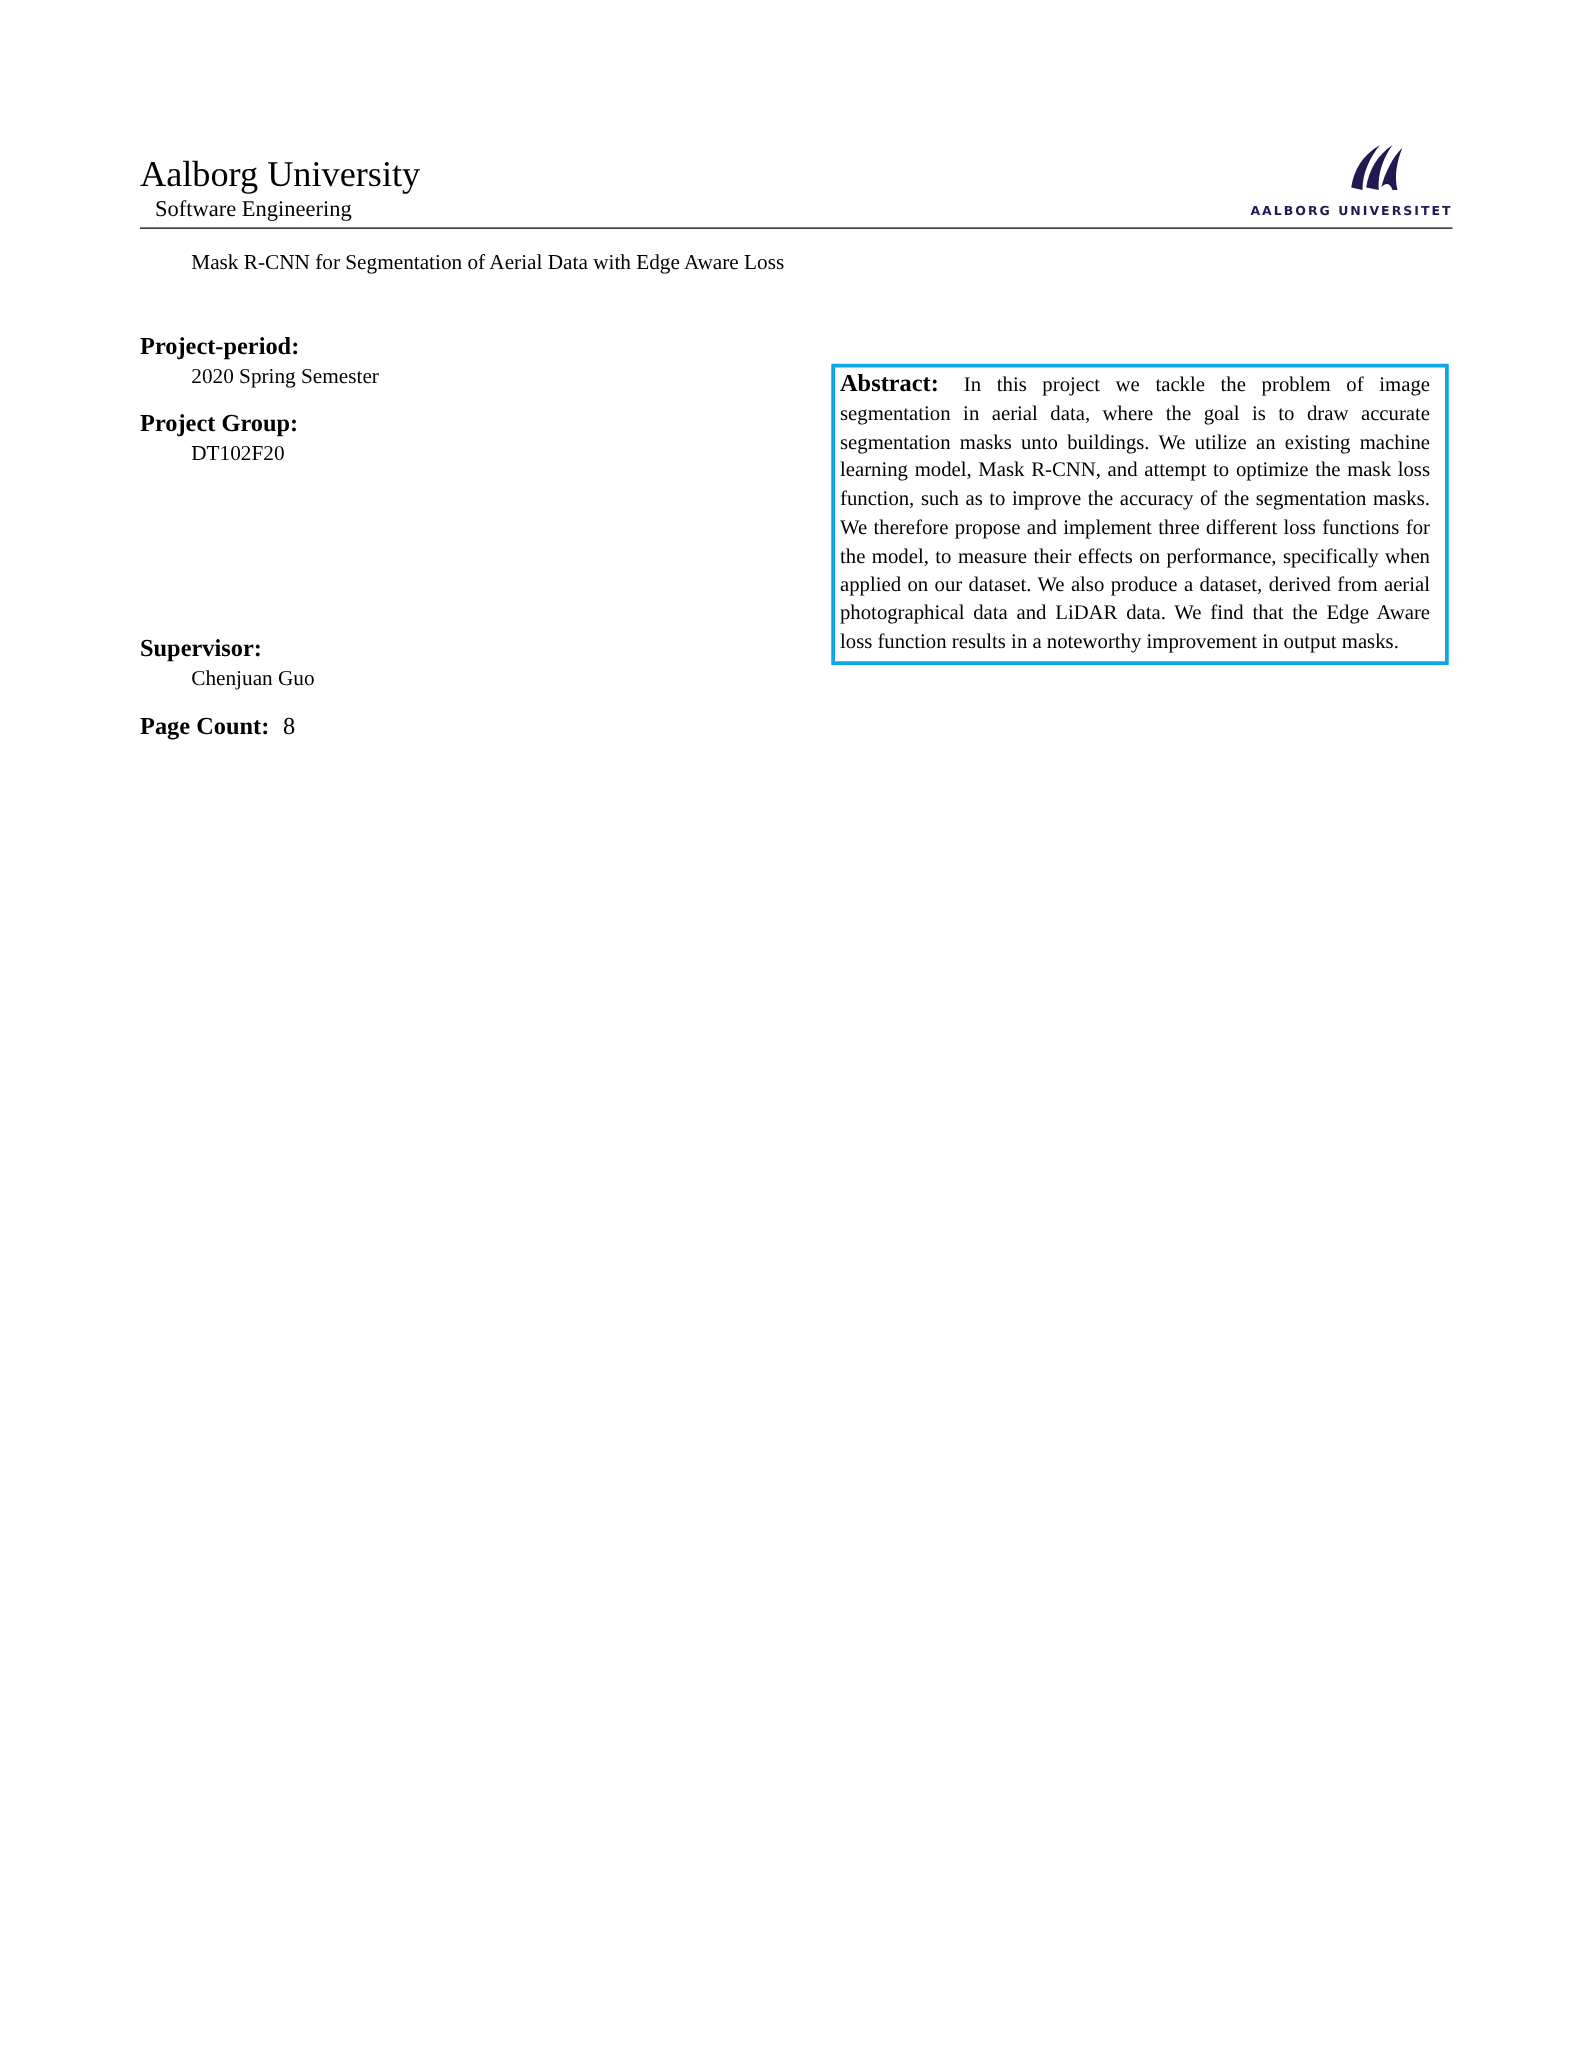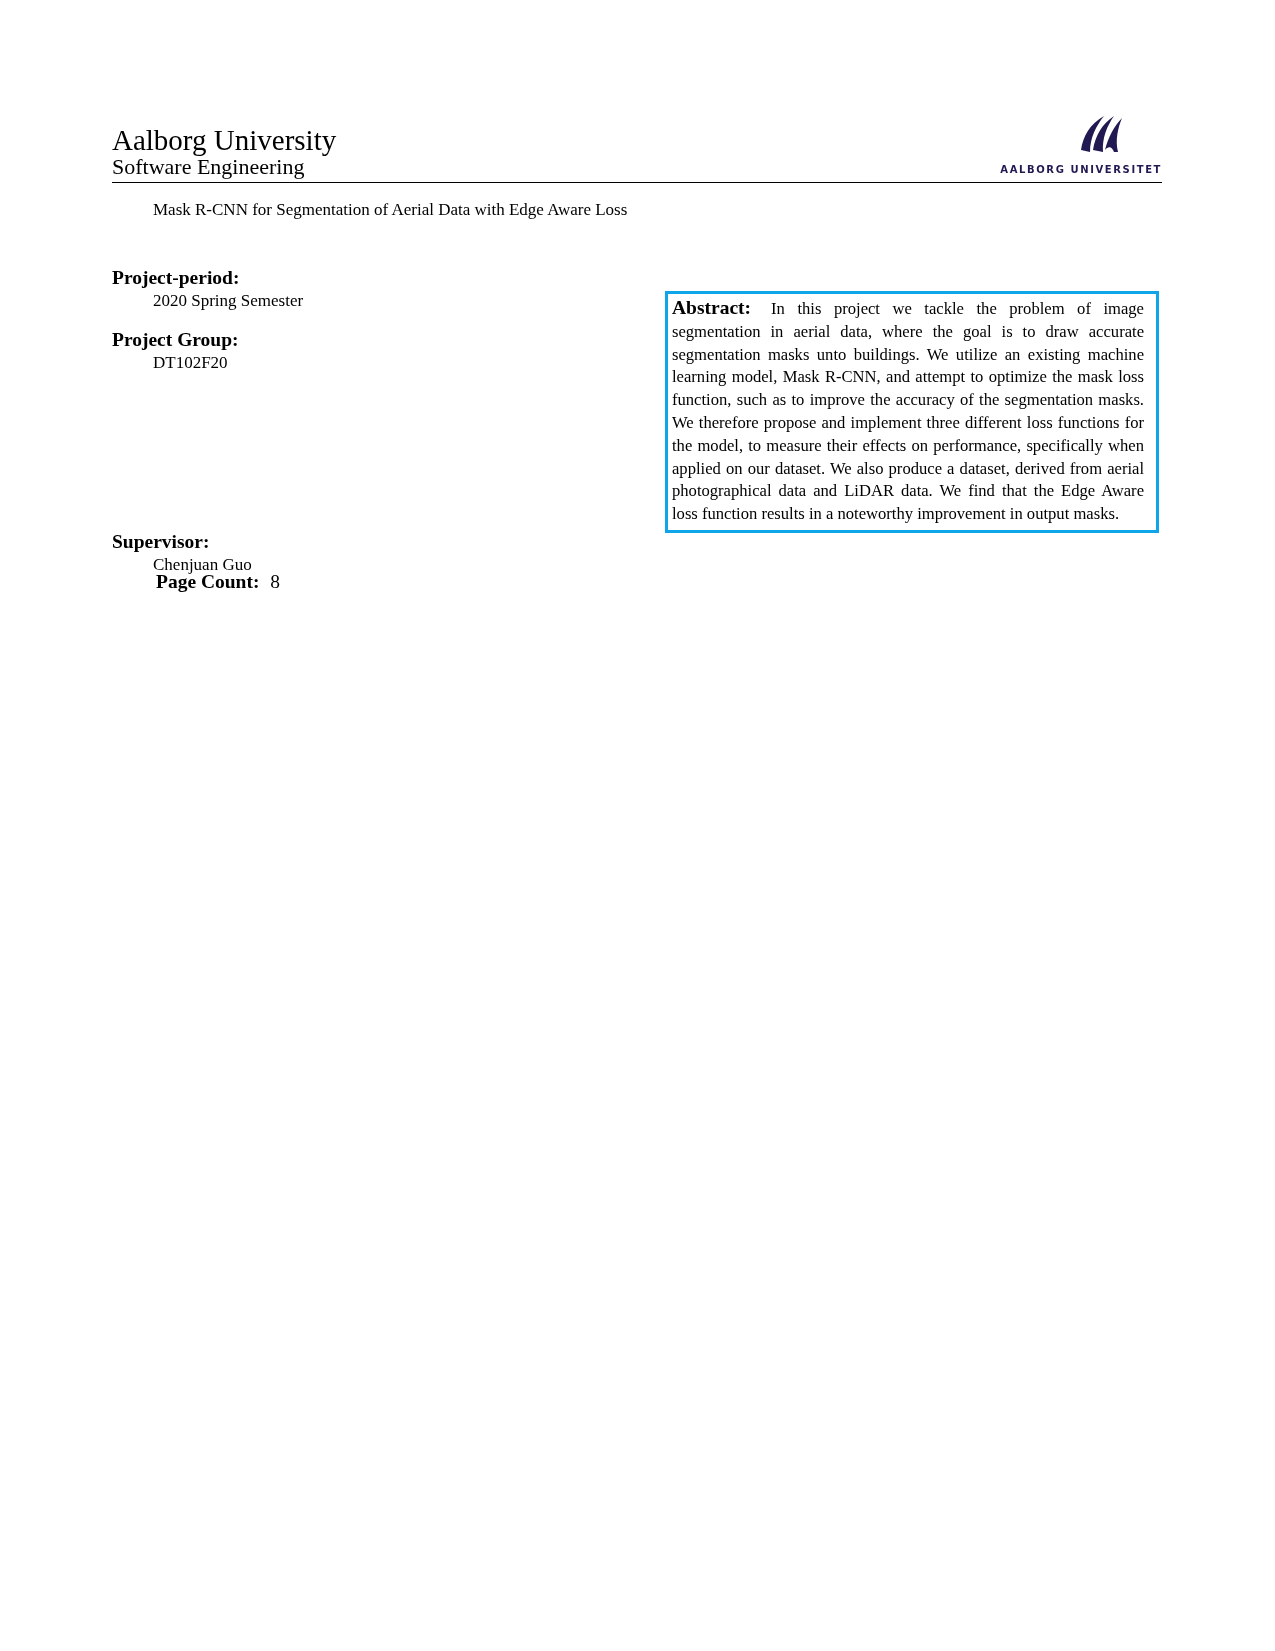--- a/index.html
+++ b/index.html
@@ -1,30 +1,30 @@
 <!DOCTYPE html>
 <html><head>
 <meta charset="utf-8">
 <style>
   html, body { margin: 0; padding: 0; background: #ffffff; }
   body { width: 1275px; height: 1651px; position: relative; font-family: "Liberation Serif", "DejaVu Serif", serif; color: #000; }
   .page { position: absolute; left: 0; top: 0; width: 1275px; height: 1651px; text-decoration: underline; }
   .header { position: absolute; left: 112px; top: 124px; width: 1050px; height: 58px; border-bottom: 1px solid #000; }
   .univ { position: absolute; left: 0; top: 0; font-size: 29px; line-height: 32px; }
-  .dept { position: absolute; left: 0; top: 31px; font-size: 22px; line-height: 24px; }
+  .dept { position: absolute; left: 12px; top: 31px; font-size: 18px; line-height: 24px; }
   .logo { position: absolute; right: 0; top: -14px; width: 120px; height: 70px; }
   .logo svg { position: absolute; left: 36px; top: 0; }
   .logo-text { position: absolute; right: 0; top: 54px; font-family: "DejaVu Sans", sans-serif; font-weight: bold; font-size: 10px; letter-spacing: 1.6px; color: #211a52; white-space: nowrap; }
   .label { font-weight: bold; font-size: 19.5px; line-height: 22px; }
   .value { font-size: 17px; line-height: 23px; padding-left: 41px; }
   .field { position: absolute; left: 112px; }
   .abstract { position: absolute; left: 665px; top: 291px; width: 472px; border: 3px solid #0ea5e9; padding: 3px 12px 4px 4px; font-size: 16.6px; line-height: 22.8px; text-align: justify; hyphens: manual; }
   .abstract .ab-label { font-weight: bold; font-size: 19.5px; margin-right: 20px; }
   .inline-row { font-size: 19.5px; line-height: 22px; }
-  .inline-row .label { display: inline; margin-left: 44px; }
+  .inline-row .label { display: inline; }
 </style>
 </head>
 <body>
 
 <div class="page">
 
   <div class="header">
     <div class="univ">Aalborg University</div>
     <div class="dept">Software Engineering</div>
     <div class="logo">
@@ -45,21 +45,21 @@
     <div class="label">Project-period:</div>
     <div class="value">2020 Spring Semester</div>
   </div>
 
   <div class="field" style="top:329px;">
     <div class="label">Project Group:</div>
     <div class="value">DT102F20</div>
   </div>
 
 
-  <div class="field" style="top:509px;margin-top:22px;">
+  <div class="field" style="top:509px;">
     <div class="label">Supervisor:</div>
     <div class="value">Chenjuan Guo</div>
   </div>
 
   <div class="field inline-row" style="top:571px;">
     <span class="label">Page Count:</span>
     <span style="margin-left:6px;">8</span>
   </div>
 
   <div class="abstract">

